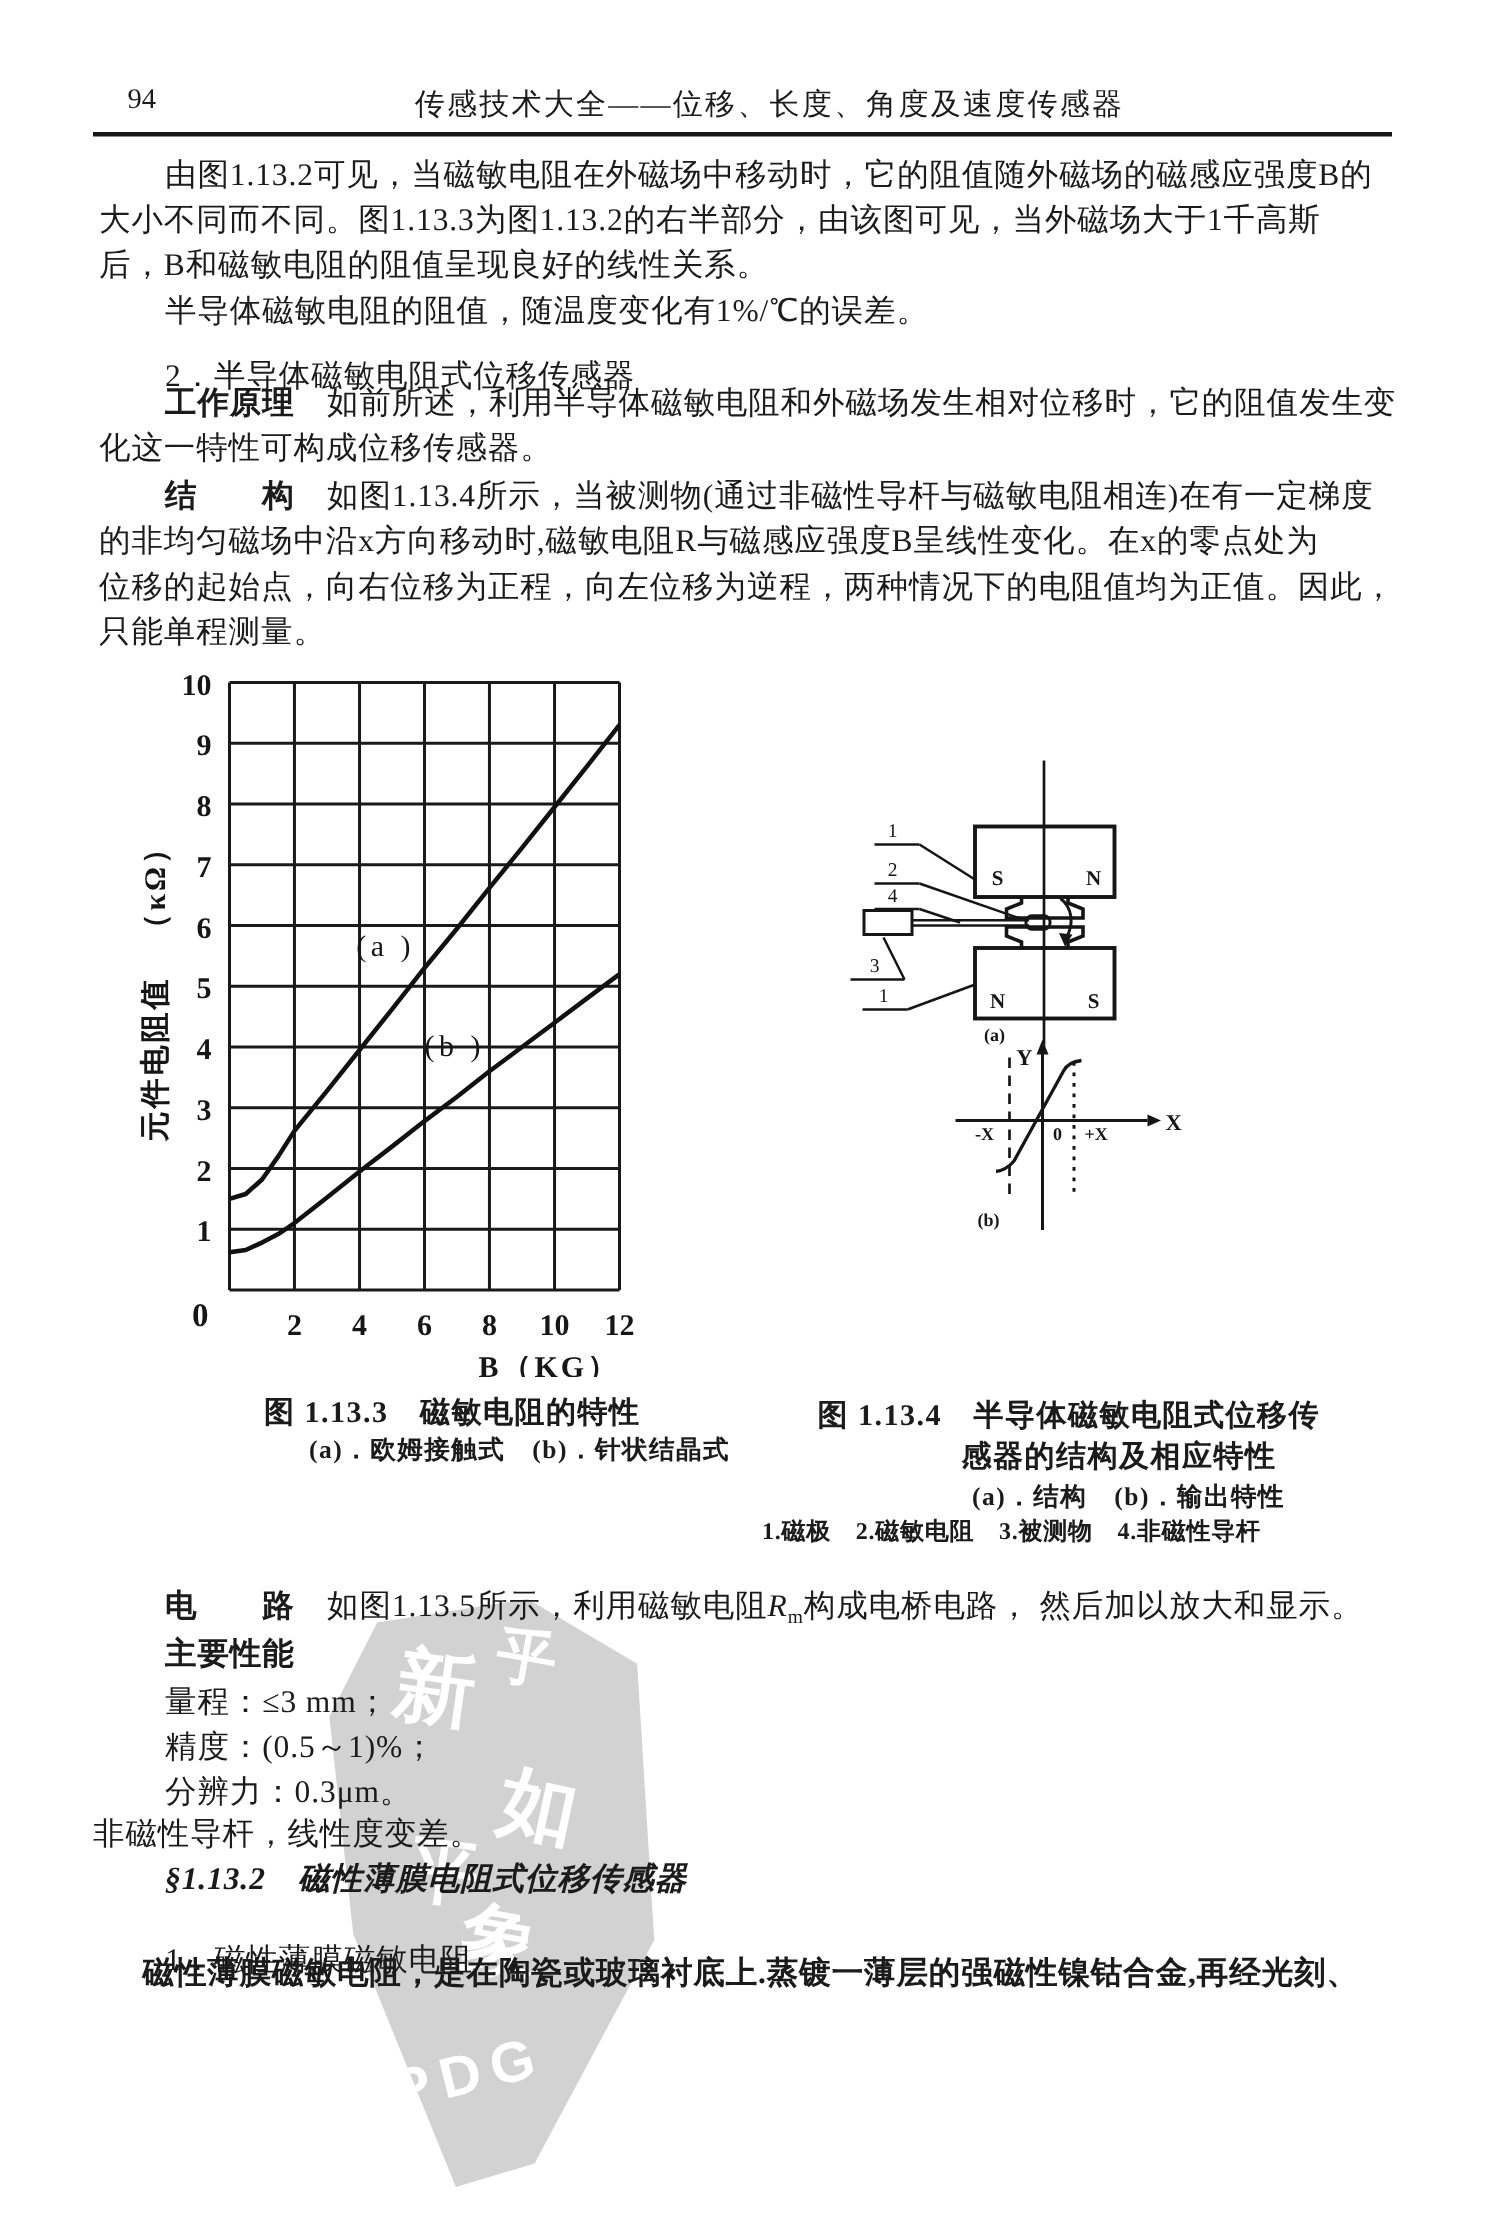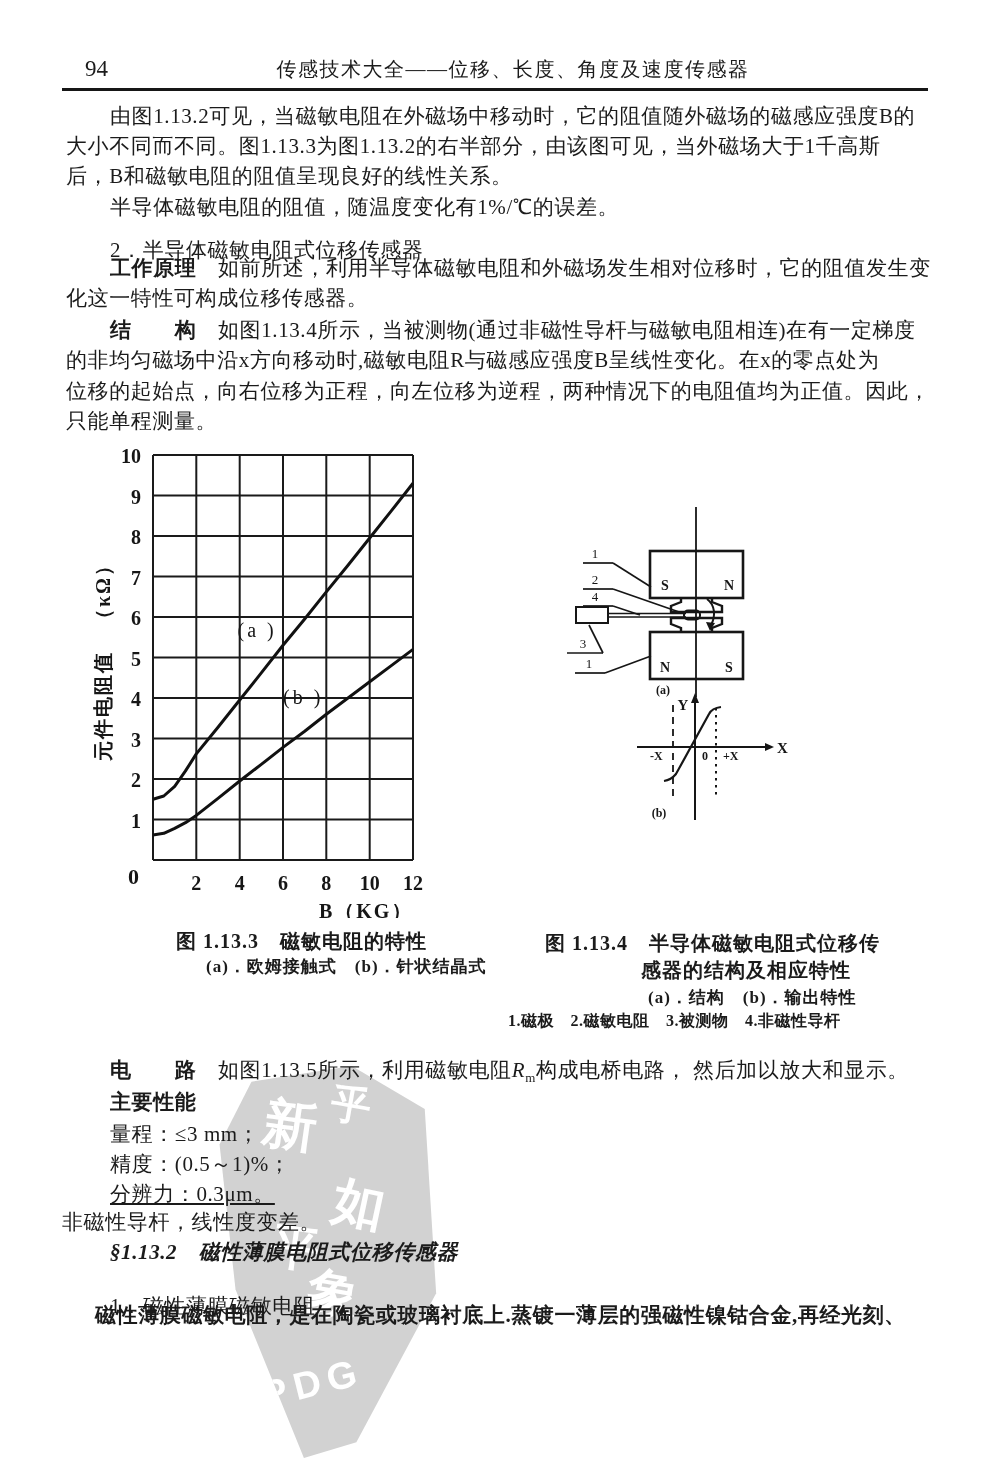--- a/index.html
+++ b/index.html
@@ -3,21 +3,21 @@
 <meta charset="utf-8">
 <style>
   html,body{margin:0;padding:0;background:#ffffff;}
   .page{position:relative;width:990px;height:1479px;background:#fff;overflow:hidden;
         font-family:"Liberation Serif", serif;color:#1b1b1b;}
   .abs{position:absolute;white-space:nowrap;}
   .line{font-size:21px;letter-spacing:0.6px;line-height:1;z-index:2;}
   .b{font-weight:bold;}
   .kai{font-style:italic;font-weight:700;}
   .semib{font-weight:600;}
-  .pagenum{font-size:23px;}
+  .pagenum{font-size:19px;}
   .header-title{width:990px;text-align:center;font-size:20px;letter-spacing:1.5px;}
   .rule{position:absolute;left:62px;top:88px;width:866px;height:3px;background:#161616;}
   .cap{font-size:20px;font-weight:600;letter-spacing:1px;z-index:2;}
   .subcap{font-size:17px;font-weight:600;letter-spacing:1px;z-index:2;}
   .legendcap{font-size:16px;font-weight:700;letter-spacing:0.5px;z-index:2;}
   sub{font-size:13px;}
   .mvar{font-style:italic;}
   
   .watermark{position:absolute;left:215px;top:1066px;width:228px;height:392px;z-index:1;
      background:#d2d2d2;clip-path:polygon(16% 4%,60% 0%,92% 11%,97% 58%,62% 96%,39% 100%,9% 57%,2% 20%);}
@@ -176,19 +176,19 @@
   <div class="abs subcap" style="left:178px;top:955px;margin-left:28px;">(a)．欧姆接触式　(b)．针状结晶式</div>
   <div class="abs cap" style="left:545px;top:930px;">图 1.13.4　半导体磁敏电阻式位移传</div>
   <div class="abs cap" style="left:641px;top:957px;">感器的结构及相应特性</div>
   <div class="abs subcap" style="left:648px;top:986px;">(a)．结构　(b)．输出特性</div>
   <div class="abs legendcap" style="left:508px;top:1011px;">1.磁极　2.磁敏电阻　3.被测物　4.非磁性导杆</div>
 
   <div class="abs line" style="left:110px;top:1060px;"><span class="b">电　　路</span><span>　如图1.13.5所示，利用磁敏电阻</span><span class="mvar">R</span><sub>m</sub><span>构成电桥电路， 然后加以放大和显示。</span></div>
   <div class="abs line b" style="left:110px;top:1092px;">主要性能</div>
   <div class="abs line" style="left:110px;top:1124px;">量程：≤3 mm；</div>
   <div class="abs line" style="left:110px;top:1154px;">精度：(0.5～1)%；</div>
-  <div class="abs line" style="left:110px;top:1184px;text-decoration:underline;">分辨力：0.3μm。</div>
+  <div class="abs line" style="left:110px;top:1184px;">分辨力：0.3μm。</div>
   <div class="abs line" style="left:62px;top:1212px;">非磁性导杆，线性度变差。</div>
   <div class="abs line kai" style="left:110px;top:1242px;">§1.13.2　磁性薄膜电阻式位移传感器</div>
   <div class="abs line" style="left:110px;top:1274px;margin-top:22px;">1．磁性薄膜磁敏电阻</div>
   <div class="abs line semib" style="left:95px;top:1305px;">磁性薄膜磁敏电阻，是在陶瓷或玻璃衬底上.蒸镀一薄层的强磁性镍钴合金,再经光刻、</div>
 
 </div>
 
 </body></html>

